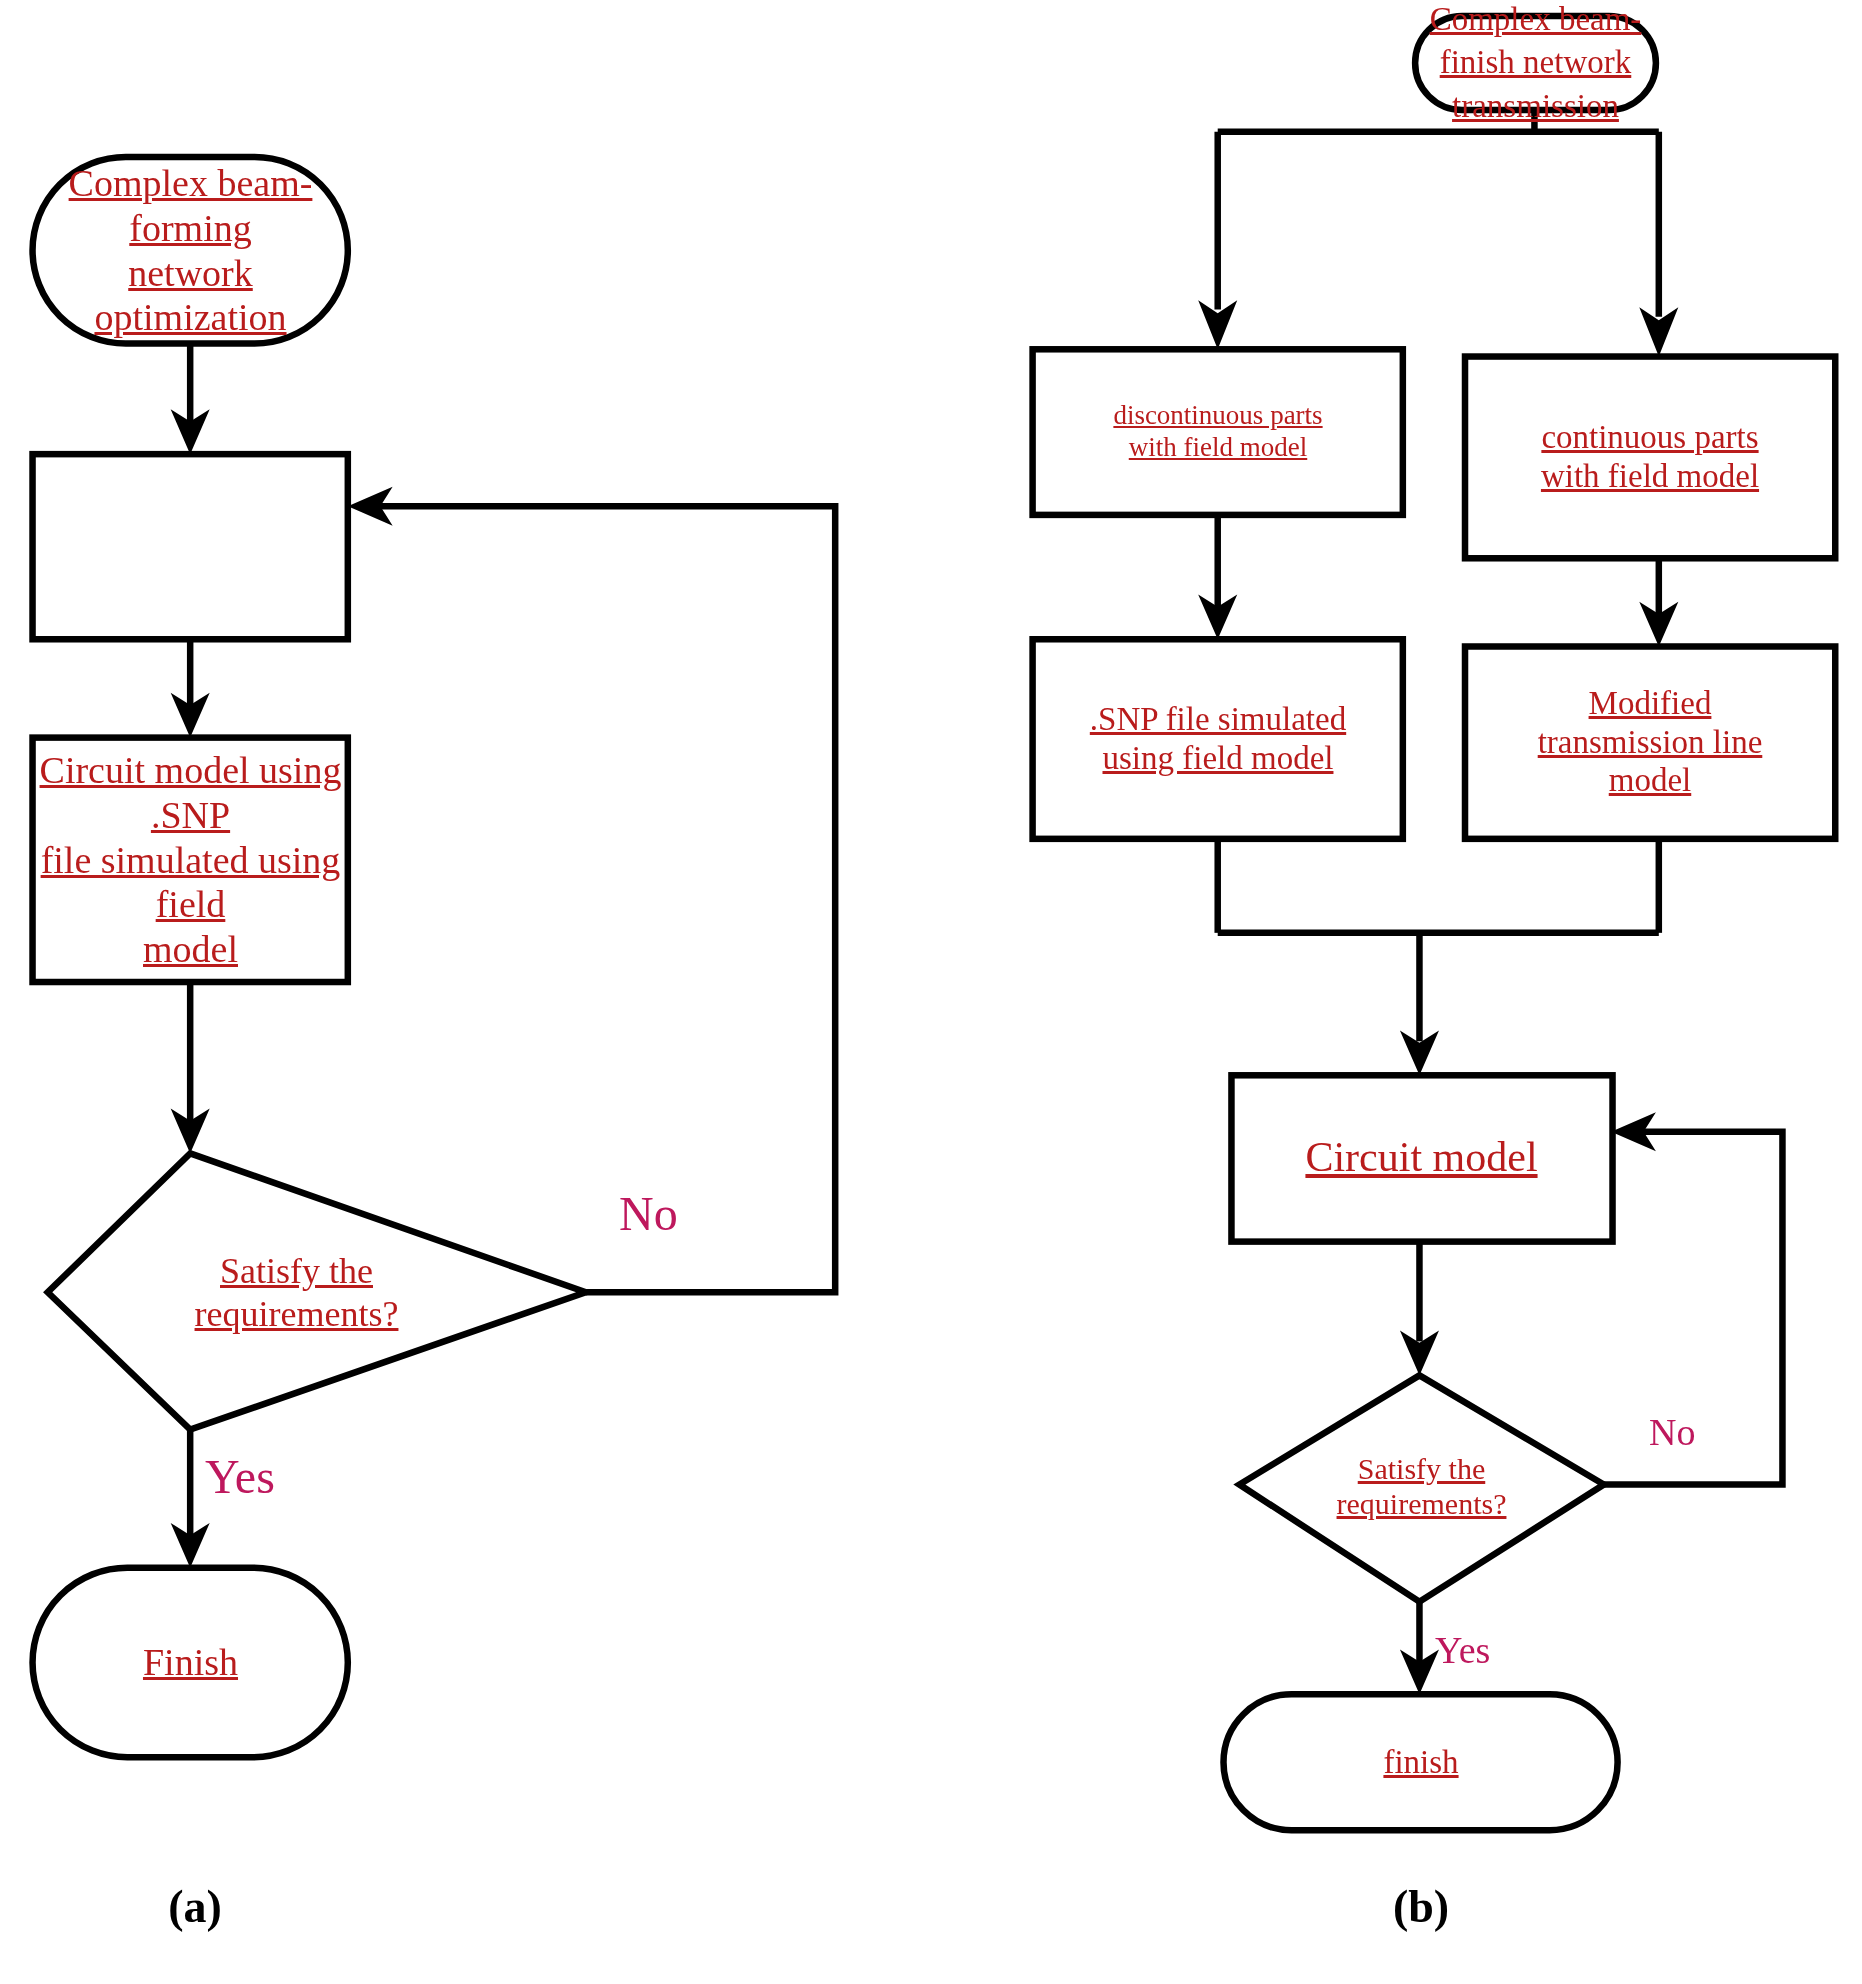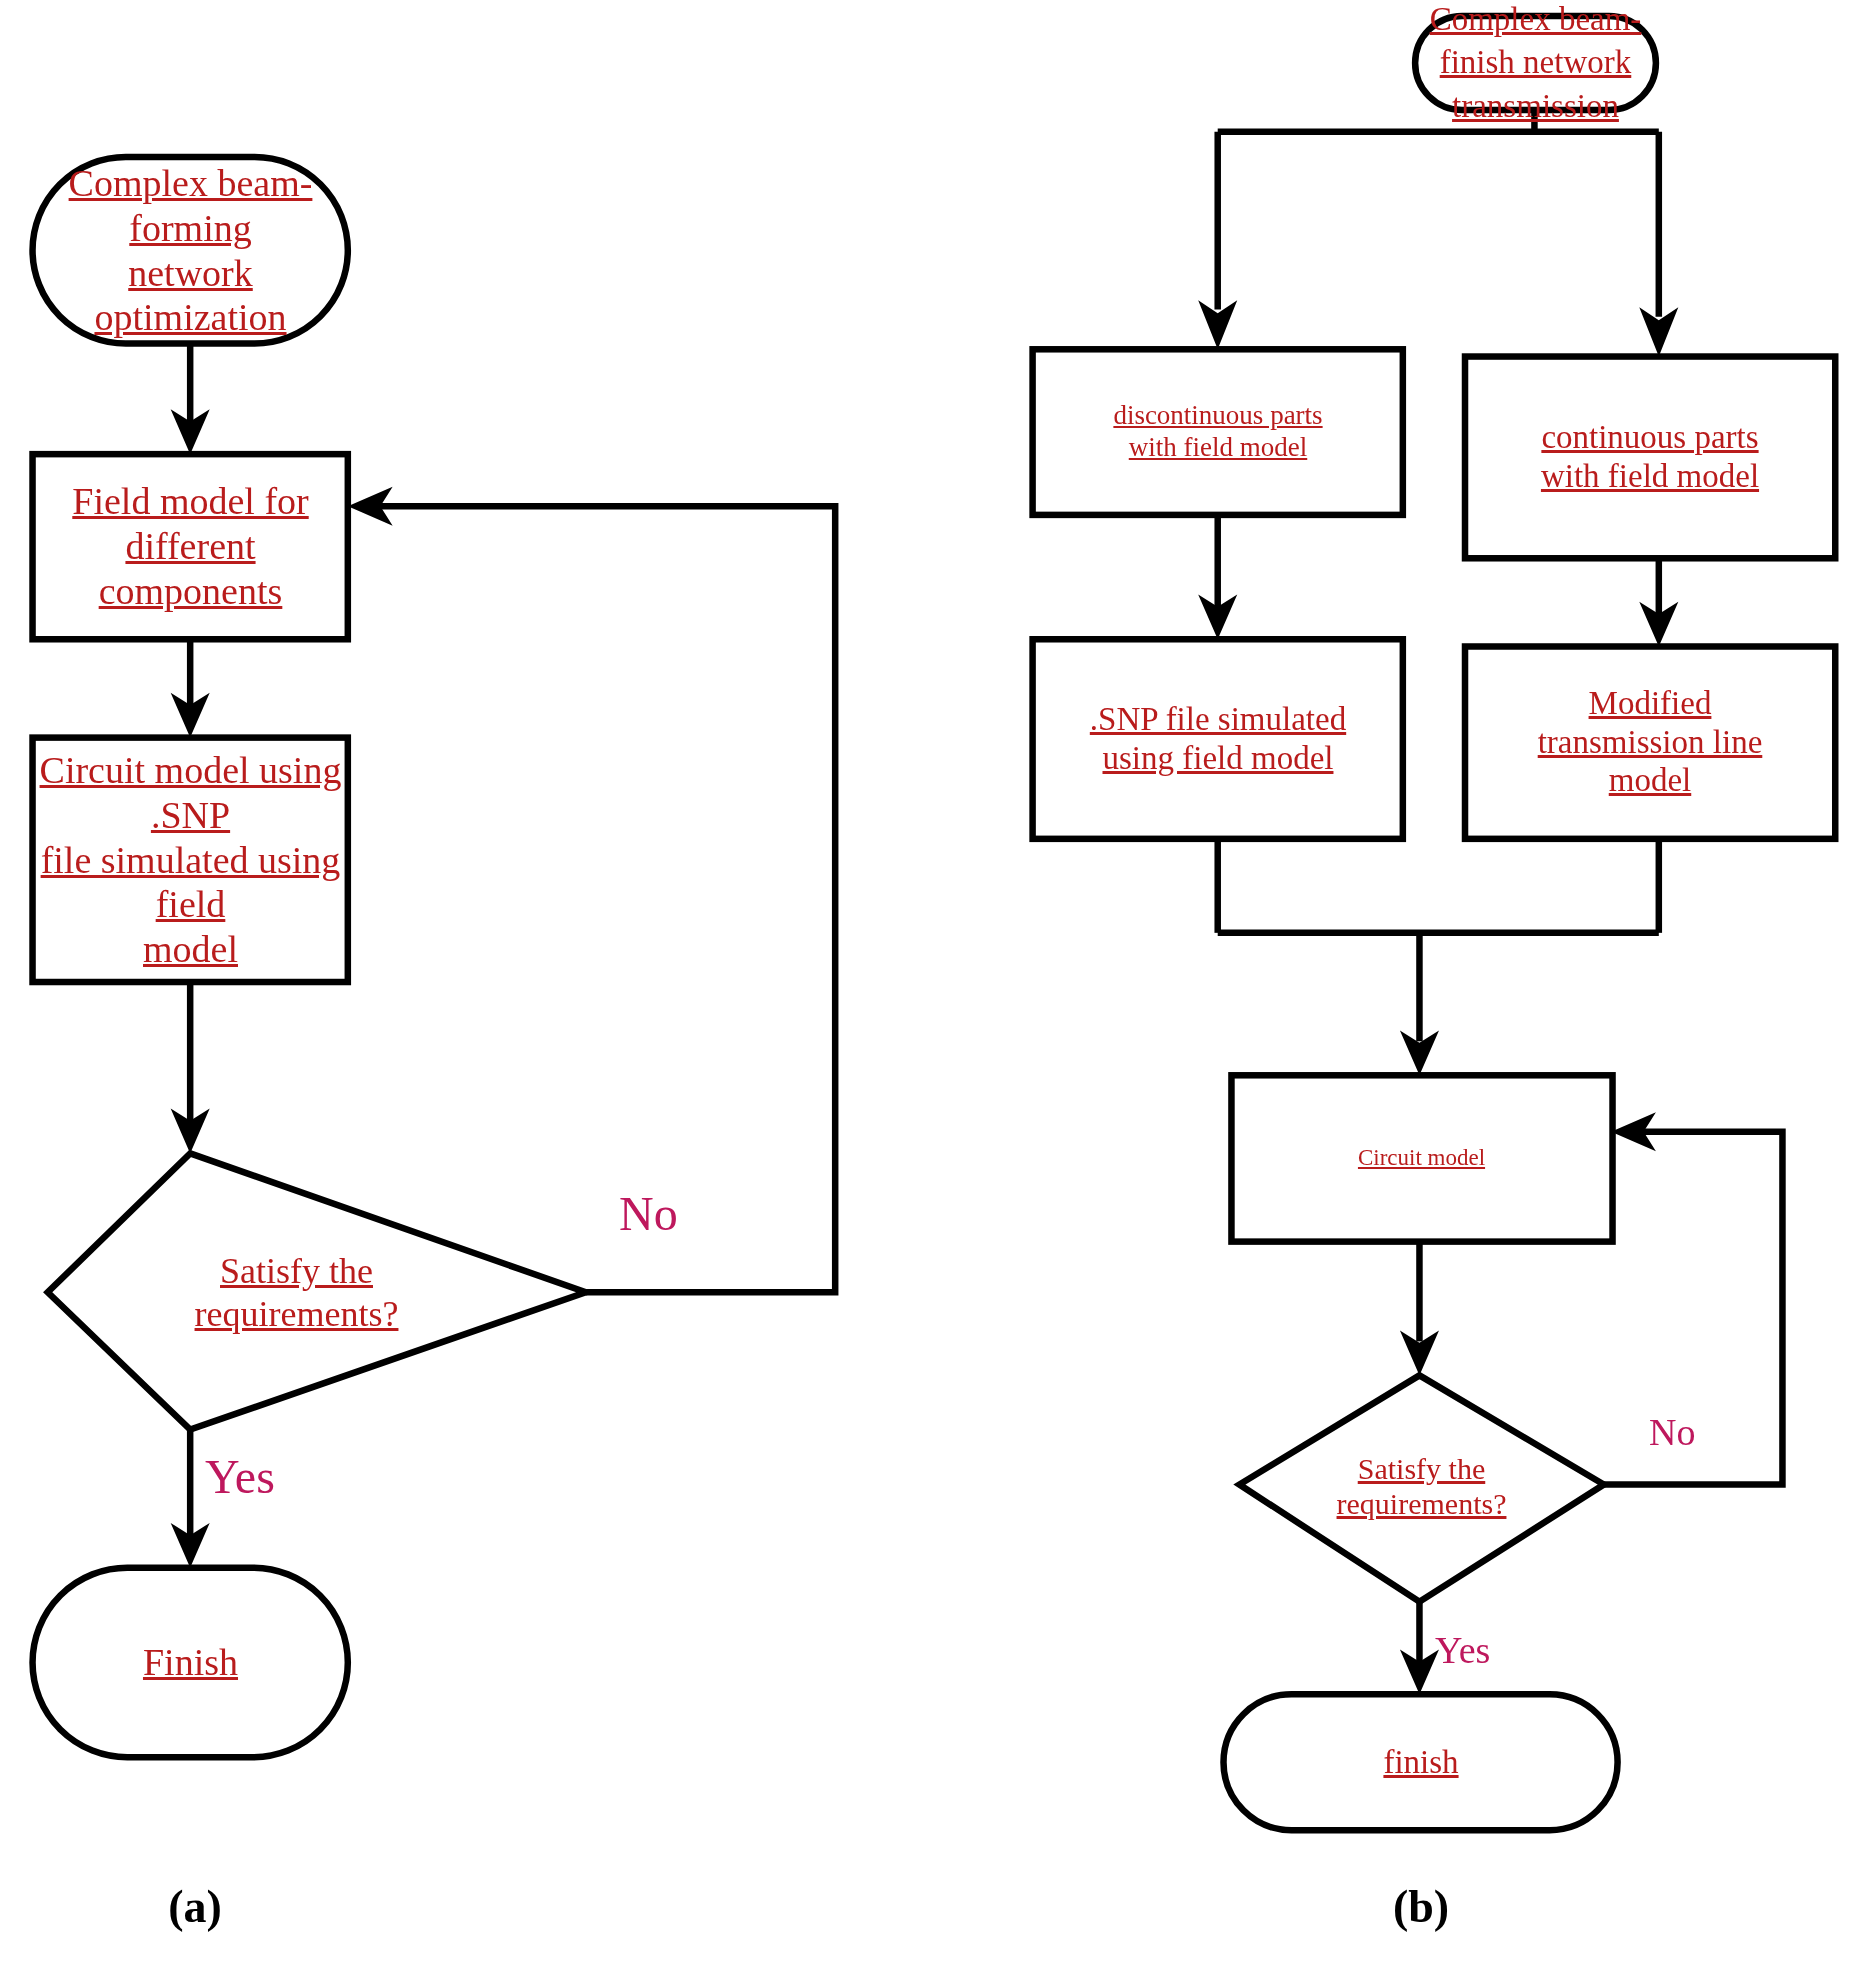--- a/index.html
+++ b/index.html
@@ -93,26 +93,20 @@
 
   </svg>
 
   <div class="nodetext" style="left:33px;top:157px;width:315px;height:187px;font-size:38px;">
     <div>
       <div>Complex beam-forming</div>
       <div>network optimization</div>
     </div>
   </div>
 
-  <div class="nodetext" style="left:33px;top:454px;width:315px;height:185px;font-size:38px;">
-    <div>
-      <div>Field model for different</div>
-      <div>components</div>
-    </div>
-  </div>
 
   <div class="nodetext" style="left:33px;top:738px;width:315px;height:244px;font-size:38px;">
     <div>
       <div>Circuit model using .SNP</div>
       <div>file simulated using field</div>
       <div>model</div>
     </div>
   </div>
 
   <div class="nodetext" style="left:87px;top:1222px;width:419px;height:141px;font-size:36px;">
@@ -162,21 +156,21 @@
   </div>
 
   <div class="nodetext" style="left:1465px;top:646px;width:370px;height:192px;font-size:33px;">
     <div>
       <div>Modified</div>
       <div>transmission line</div>
       <div>model</div>
     </div>
   </div>
 
-  <div class="nodetext" style="left:1231px;top:1075px;width:381px;height:166px;font-size:23px;text-align:right;">
+  <div class="nodetext" style="left:1231px;top:1075px;width:381px;height:166px;font-size:42px;text-align:right;">
     <div>Circuit model</div>
   </div>
 
   <div class="nodetext" style="left:1255px;top:1428px;width:333px;height:116px;font-size:30px;">
     <div>
       <div>Satisfy the</div>
       <div>requirements?</div>
     </div>
   </div>
 

